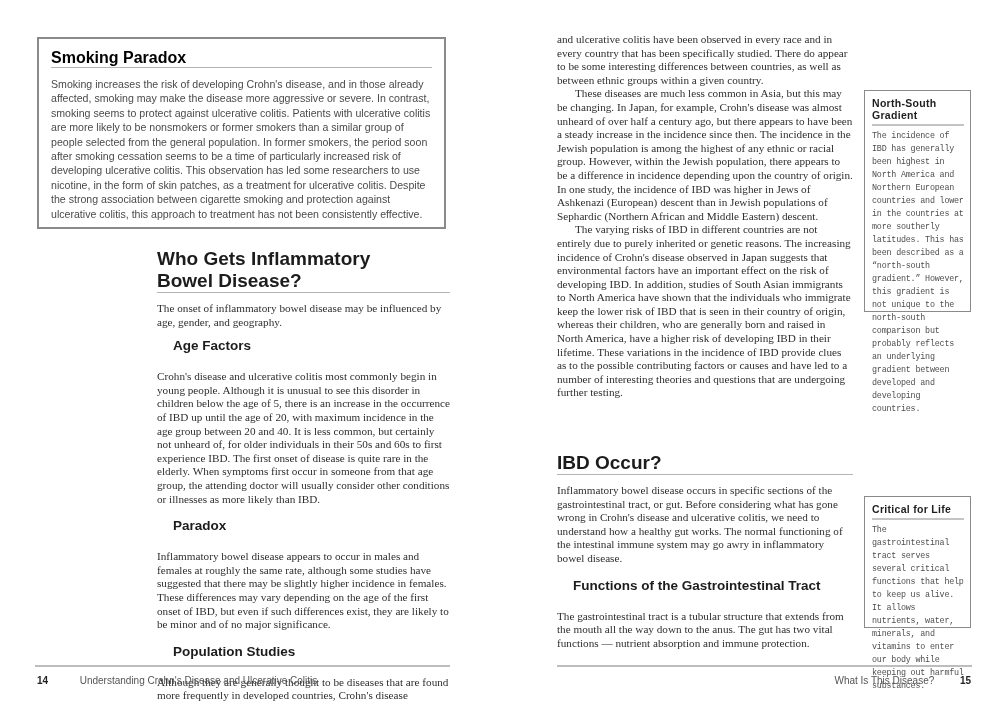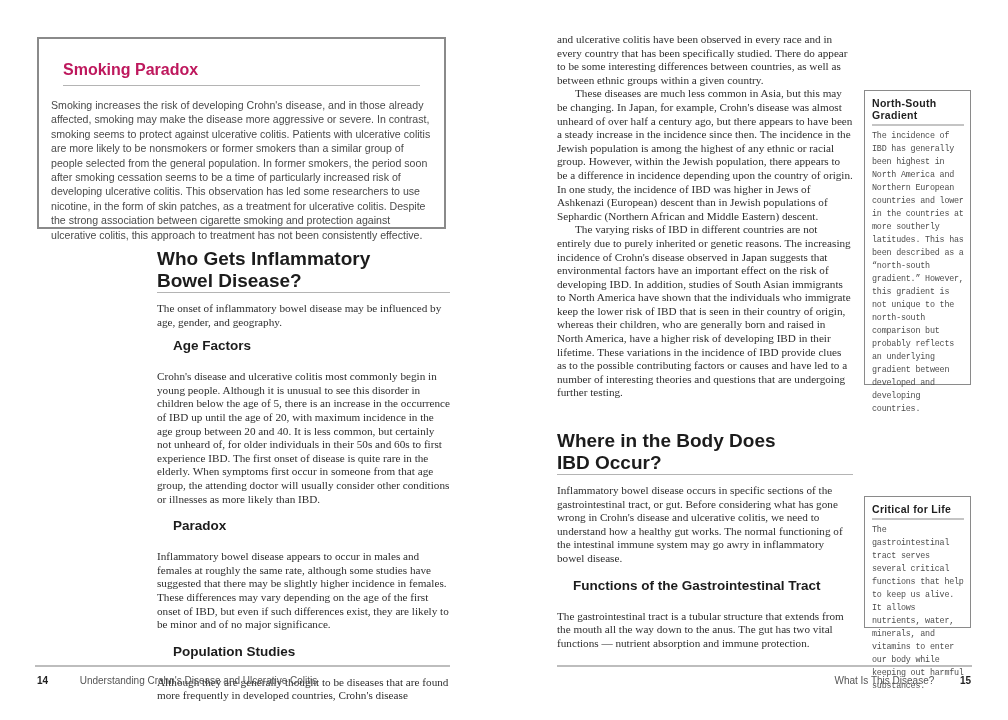--- a/index.html
+++ b/index.html
@@ -7,22 +7,22 @@
     width: 1008px; height: 720px; background: #ffffff; position: relative; overflow: hidden;
     color: #2a2a2a;
   }
 
   
   .smoke-box {
     position: absolute; left: 37px; top: 37px; width: 409px; height: 192px;
     border: 2px solid #8a8a8a; box-sizing: border-box; padding: 10px 12px 0 12px;
   }
   .smoke-box h3 {
-    margin: 12px; font-family: "Liberation Sans", sans-serif; font-weight: bold; font-size: 16px;
-    color: #be185d; padding-bottom: 6px; border-bottom: 1px solid #b4b4b4;
+    margin: 0; font-family: "Liberation Sans", sans-serif; font-weight: bold; font-size: 16px;
+    color: #000000; padding-bottom: 0; border-bottom: 1px solid #b4b4b4;
   }
   .smoke-box p {
     margin: 9px 0 0 0; font-family: "Liberation Sans", sans-serif; font-size: 10.6px; line-height: 14.4px;
     color: #4a4a4a;
   }
 
   
   .left-col { position: absolute; left: 157px; top: 248px; width: 293px; }
   .h1 {
     font-family: "Liberation Sans", sans-serif; font-weight: bold; font-size: 19px; line-height: 22px;
@@ -93,30 +93,30 @@
   </div>
 </div>
 
 <div>
   <div class="right-col">
     <p class="body-text">and ulcerative colitis have been observed in every race and in every country that has been specifically studied. There do appear to be some interesting differences between countries, as well as between ethnic groups within a given country.</p>
     <p class="body-text indent">These diseases are much less common in Asia, but this may be changing. In Japan, for example, Crohn's disease was almost unheard of over half a century ago, but there appears to have been a steady increase in the incidence since then. The incidence in the Jewish population is among the highest of any ethnic or racial group. However, within the Jewish population, there appears to be a difference in incidence depending upon the country of origin. In one study, the incidence of IBD was higher in Jews of Ashkenazi (European) descent than in Jewish populations of Sephardic (Northern African and Middle Eastern) descent.</p>
     <p class="body-text indent">The varying risks of IBD in different countries are not entirely due to purely inherited or genetic reasons. The increasing incidence of Crohn's disease observed in Japan suggests that environmental factors have an important effect on the risk of developing IBD. In addition, studies of South Asian immigrants to North America have shown that the individuals who immigrate keep the lower risk of IBD that is seen in their country of origin, whereas their children, who are generally born and raised in North America, have a higher risk of developing IBD in their lifetime. These variations in the incidence of IBD provide clues as to the possible contributing factors or causes and have led to a number of interesting theories and questions that are undergoing further testing.</p>
 
     <h1 class="h1" style="margin-top:30px;">
-      <span>Where in the Body Does</span><br>
+      <br>
       <span>IBD Occur?</span>
     </h1>
     <p class="body-text intro">Inflammatory bowel disease occurs in specific sections of the gastrointestinal tract, or gut. Before considering what has gone wrong in Crohn's disease and ulcerative colitis, we need to understand how a healthy gut works. The normal functioning of the intestinal immune system may go awry in inflammatory bowel disease.</p>
 
     <h2 class="h2" style="margin-top:12px;">Functions of the Gastrointestinal Tract</h2>
     <p class="body-text">The gastrointestinal tract is a tubular structure that extends from the mouth all the way down to the anus. The gut has two vital functions — nutrient absorption and immune protection.</p>
   </div>
 
-  <div class="sidebar" style="left:864px; top:90px; width:107px; height:295px;">
+  <div class="sidebar" style="left:864px; top:90px; width:107px; height:222px;">
     <h4>North-South Gradient</h4>
     <p>The incidence of IBD has generally been highest in North America and Northern European countries and lower in the countries at more southerly latitudes. This has been described as a “north-south gradient.” However, this gradient is not unique to the north-south comparison but probably reflects an underlying gradient between developed and developing countries.</p>
   </div>
 
   <div class="sidebar" style="left:864px; top:496px; width:107px; height:132px;">
     <h4>Critical for Life</h4>
     <p>The gastrointestinal tract serves several critical functions that help to keep us alive. It allows nutrients, water, minerals, and vitamins to enter our body while keeping out harmful substances.</p>
   </div>
 
   <div class="footer-rule" style="left:557px; width:415px;"></div>

